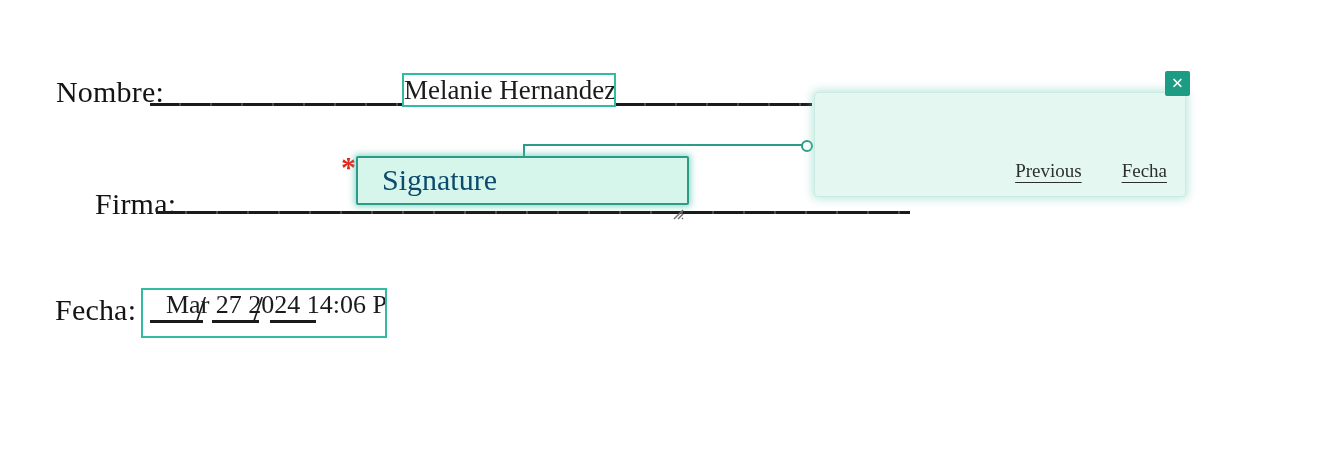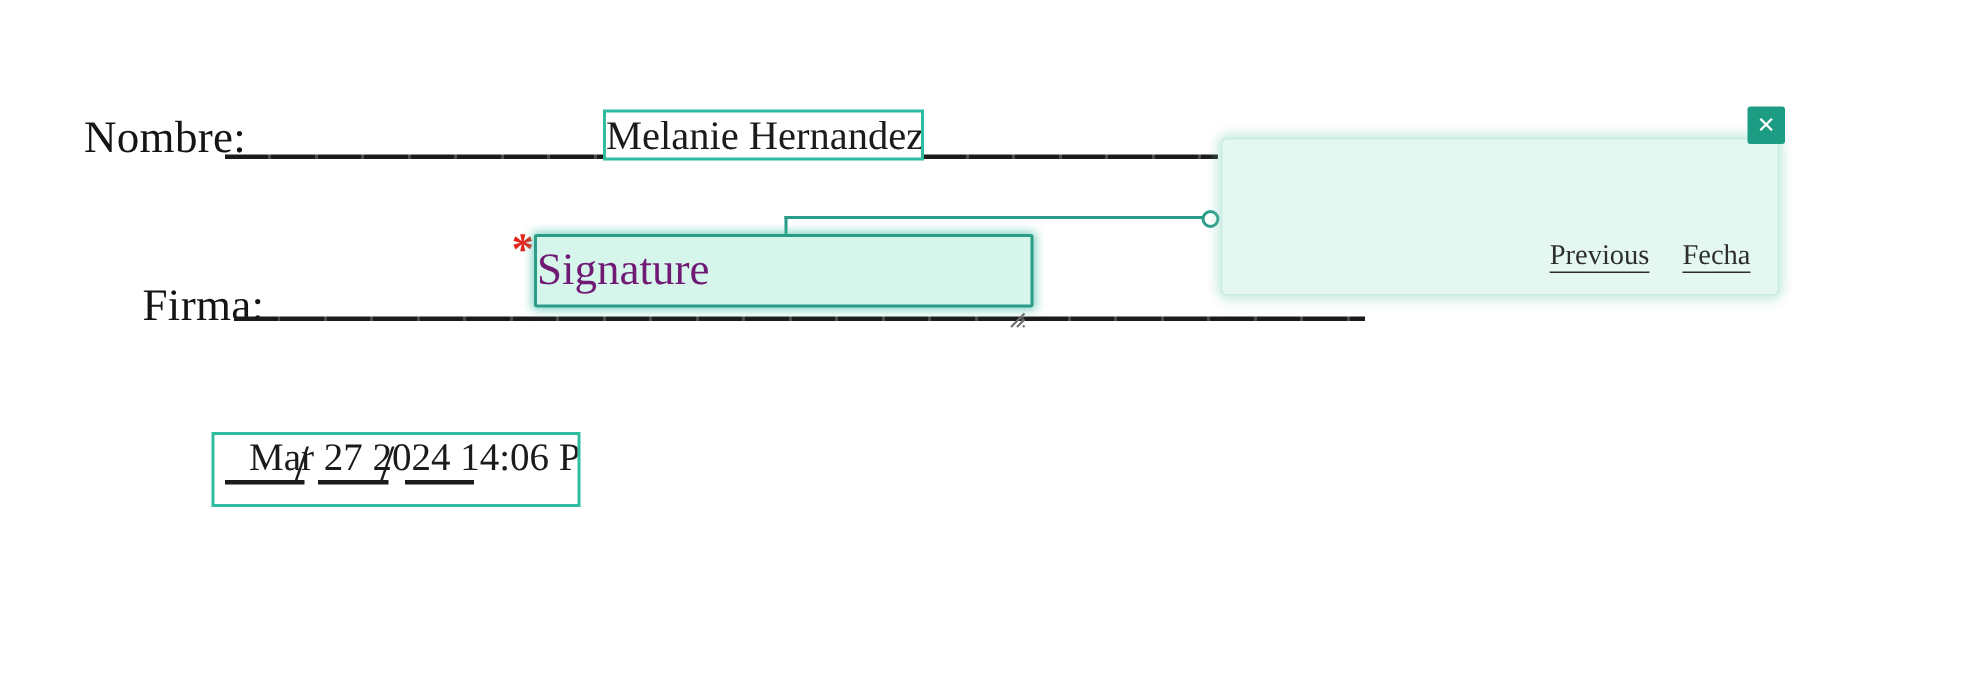--- a/index.html
+++ b/index.html
@@ -32,34 +32,34 @@
   .conn-v{position:absolute;left:523px;top:144px;width:2px;height:14px;background:#2a9c88;}
   .conn-h{position:absolute;left:523px;top:144px;width:279px;height:2px;background:#2a9c88;}
   .conn-anchor{
     position:absolute;left:801px;top:140px;width:12px;height:12px;border-radius:50%;
     border:2px solid #2a9c88;background:#ffffff;
   }
   .signature-box{
     position:absolute;left:356px;top:156px;width:333px;height:49px;
     background:#d6f5eb;border:2px solid #2a9c88;border-radius:2px;
     box-shadow:0 0 6px 2px rgba(64,190,164,0.55);
-    font-size:30px;line-height:44px;padding-left:0;color:#701a75;
+    font-size:30px;line-height:44px;padding-left:24px;color:#0c4a6e;
   }
   .resize-handle{position:absolute;right:3px;bottom:3px;width:12px;height:12px;cursor:nwse-resize;}
   
   .tooltip{
     position:absolute;left:814px;top:92px;width:372px;height:105px;
     background:#e4f8f1;border:1px solid #c9ece2;border-radius:4px;
     box-shadow:0 0 8px 2px rgba(130,210,190,0.5);
   }
   .tooltip-message{
     position:absolute;left:19px;top:21px;font-size:17px;color:#3a3a3a;white-space:nowrap;
   }
   .tooltip-links{
-    position:absolute;right:18px;bottom:14px;display:flex;gap:22px;
+    position:absolute;right:18px;bottom:14px;display:flex;gap:40px;
   }
   .tooltip-link{
     font-size:19px;color:#2e2e2e;text-decoration:underline;text-underline-offset:5px;
     cursor:pointer;white-space:nowrap;
   }
   .tooltip-close{
     position:absolute;left:350px;top:-22px;width:25px;height:25px;background:#1d9c84;
     border-radius:2px;color:#ffffff;font-size:21px;font-weight:bold;line-height:24px;
     text-align:center;cursor:pointer;
   }
@@ -112,20 +112,21 @@
   </div>
 
   <div class="tooltip">
     <div class="tooltip-links">
       <span class="tooltip-link">Previous</span>
       <span class="tooltip-link">Fecha</span>
     </div>
     <div class="tooltip-close">×</div>
   </div>
 
+  <div class="doc-label label-fecha">Fecha:</div>
   <div class="blank-seg seg-1"></div>
   <div class="blank-seg seg-2"></div>
   <div class="blank-seg seg-3"></div>
   <div class="blank-slash slash-1">/</div>
   <div class="blank-slash slash-2">/</div>
   <div class="date-box">
     <span>Mar 27 2024 14:06 P</span>
   </div>
 
 </div>

